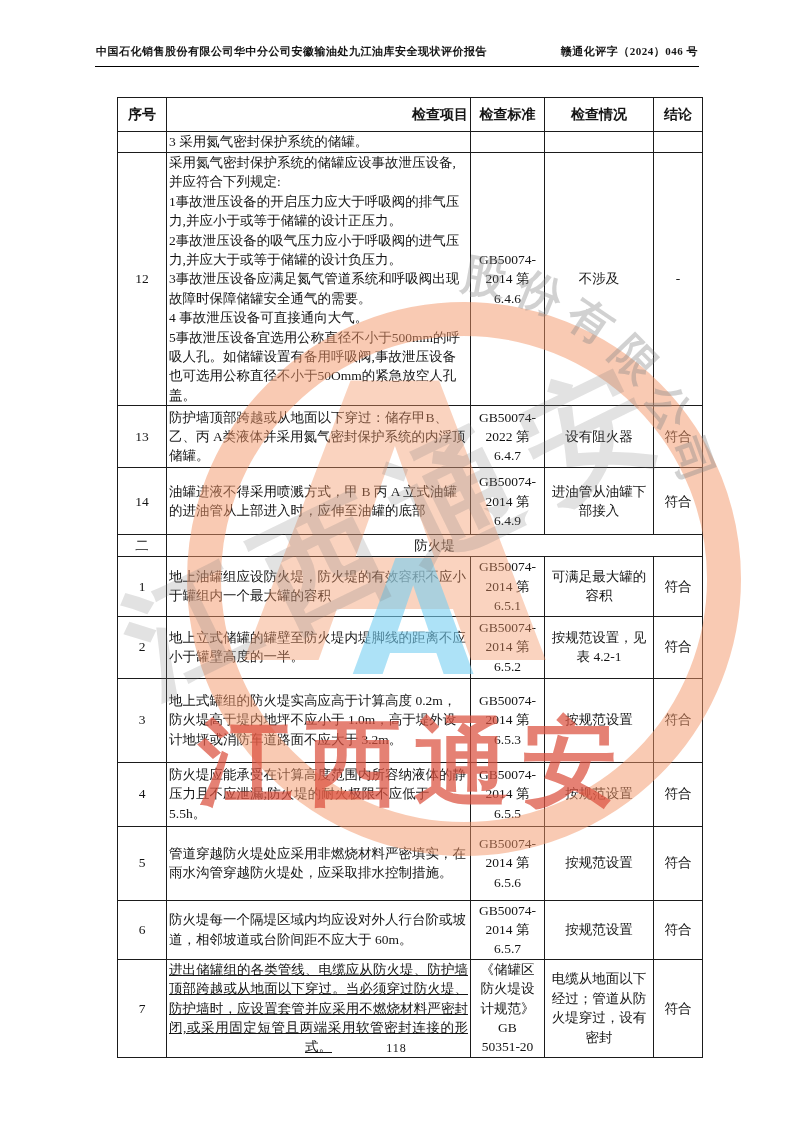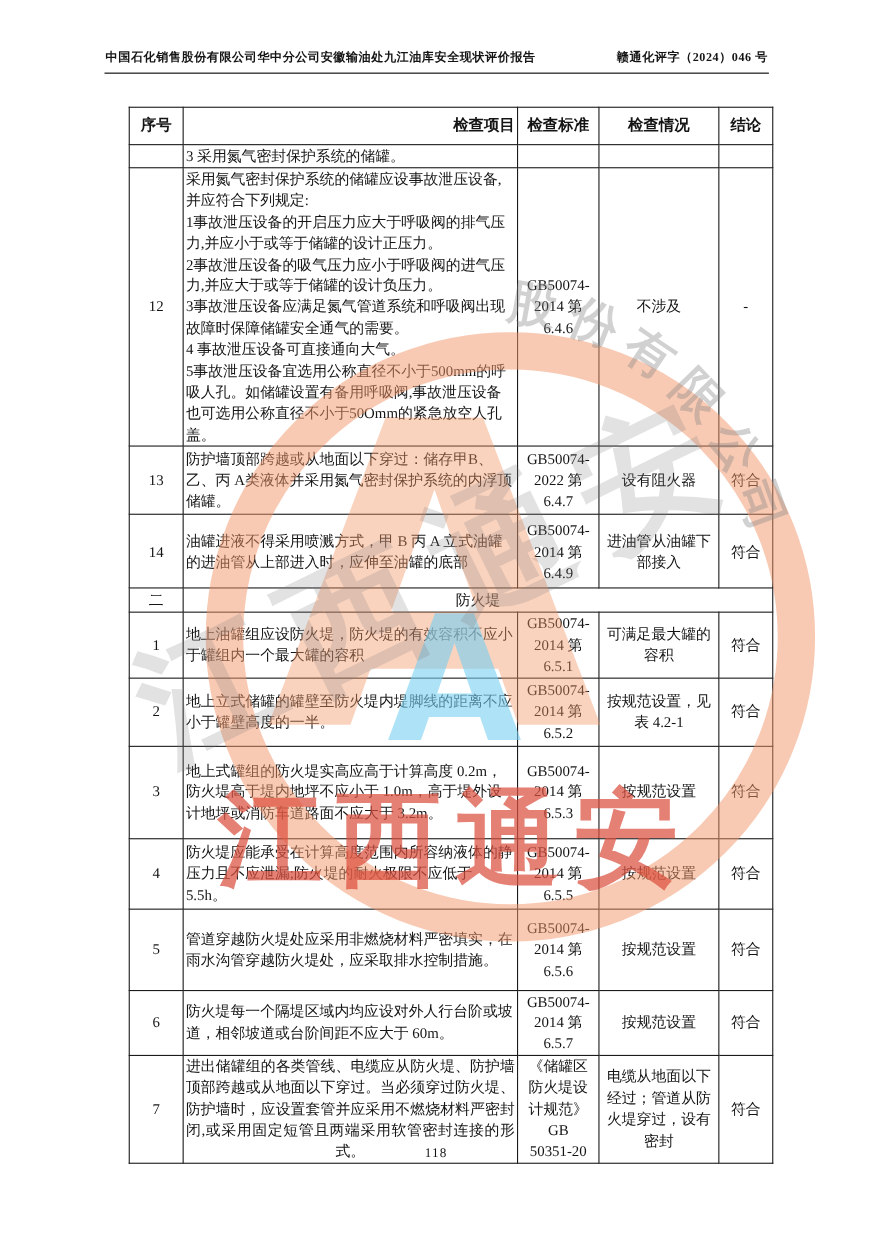--- a/index.html
+++ b/index.html
@@ -12,21 +12,21 @@
   
   table.checklist{position:absolute;left:117px;top:97px;width:585px;
                   border-collapse:collapse;table-layout:fixed;}
   .checklist th,.checklist td{border:1.6px solid #1b1b1b;vertical-align:middle;
                   padding:0 2px;font-size:13.5px;line-height:19.4px;white-space:pre-line;
                   overflow:hidden;}
   .checklist th{font-size:14px;font-weight:bold;text-align:center;}
   .checklist th.h-item{text-align:right;padding-left:20px;}
   .cell-no,.cell-std,.cell-sit,.cell-con{text-align:center;margin-top:20px;}
   .cell-item{text-align:left;padding:0 5px;}
-  .center-last{text-align:justify;text-align-last:center;}
+  .center-last{text-align:justify;text-align-last:center;text-decoration:underline;}
   .section-title{text-align:center;font-size:13.5px;}
   
   .page-number{position:absolute;left:0;top:1041px;width:100%;text-align:center;
                font-size:12px;letter-spacing:1px;}
   
   .wm{position:absolute;pointer-events:none;z-index:10;}
   .wm-ring{left:187px;top:302px;width:486px;height:486px;border-radius:50%;
            border:34px solid rgba(243,150,103,0.50);}
   .wm-logo-a{left:242px;top:330px;font-size:395px;line-height:1;font-weight:bold;
              font-family:"DejaVu Sans",sans-serif;color:rgba(243,150,103,0.42);

